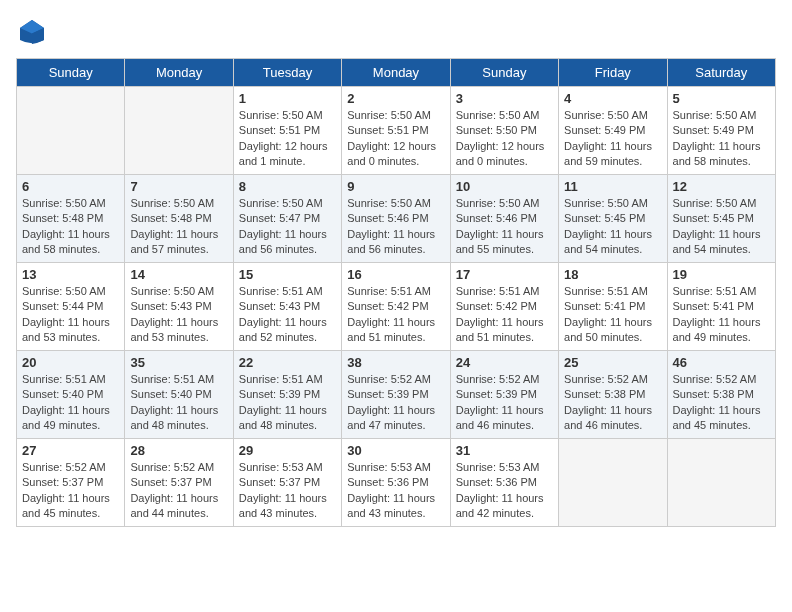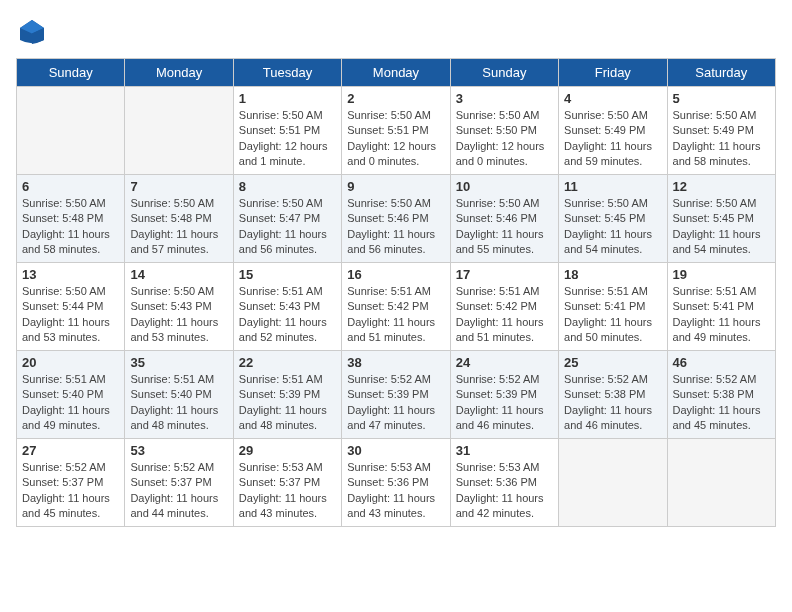--- a/index.html
+++ b/index.html
@@ -241,21 +241,21 @@
           <span class="day-number">46</span>
           <div class="day-info">Sunrise: 5:52 AM<br>Sunset: 5:38 PM<br>Daylight: 11 hours<br>and 45 minutes.</div>
         </td>
       </tr>
       <tr>
         <td>
           <span class="day-number">27</span>
           <div class="day-info">Sunrise: 5:52 AM<br>Sunset: 5:37 PM<br>Daylight: 11 hours<br>and 45 minutes.</div>
         </td>
         <td>
-          <span class="day-number">53</span>
+          <span class="day-number">28</span>
           <div class="day-info">Sunrise: 5:52 AM<br>Sunset: 5:37 PM<br>Daylight: 11 hours<br>and 44 minutes.</div>
         </td>
         <td>
           <span class="day-number">29</span>
           <div class="day-info">Sunrise: 5:53 AM<br>Sunset: 5:37 PM<br>Daylight: 11 hours<br>and 43 minutes.</div>
         </td>
         <td>
           <span class="day-number">30</span>
           <div class="day-info">Sunrise: 5:53 AM<br>Sunset: 5:36 PM<br>Daylight: 11 hours<br>and 43 minutes.</div>
         </td>

